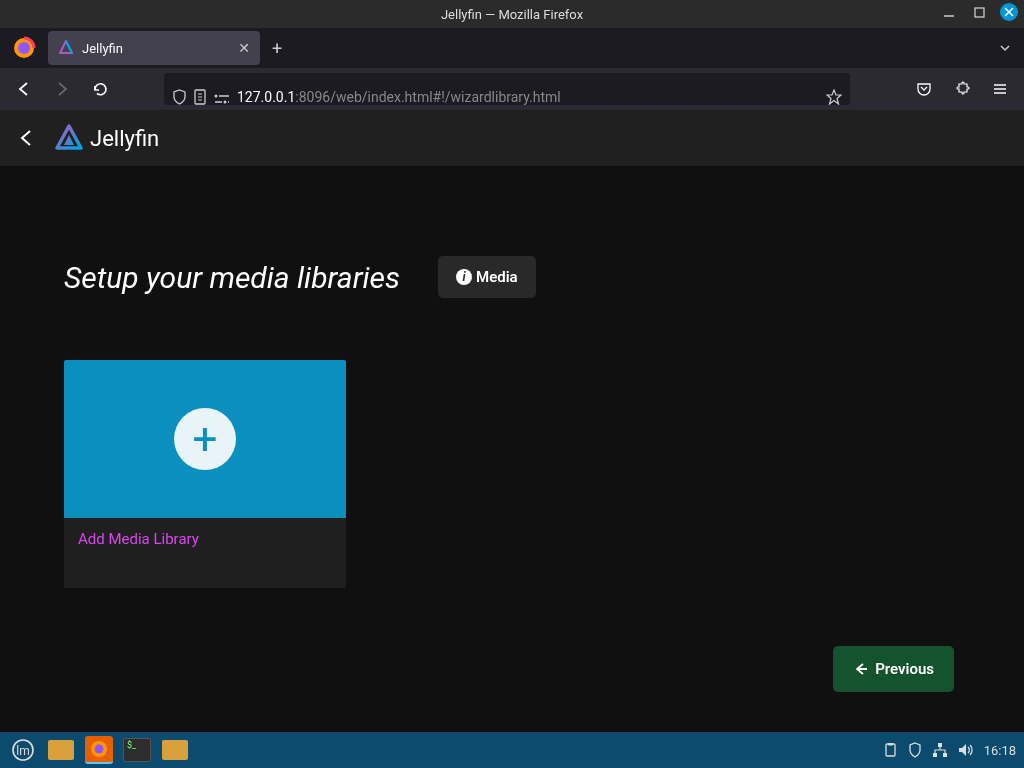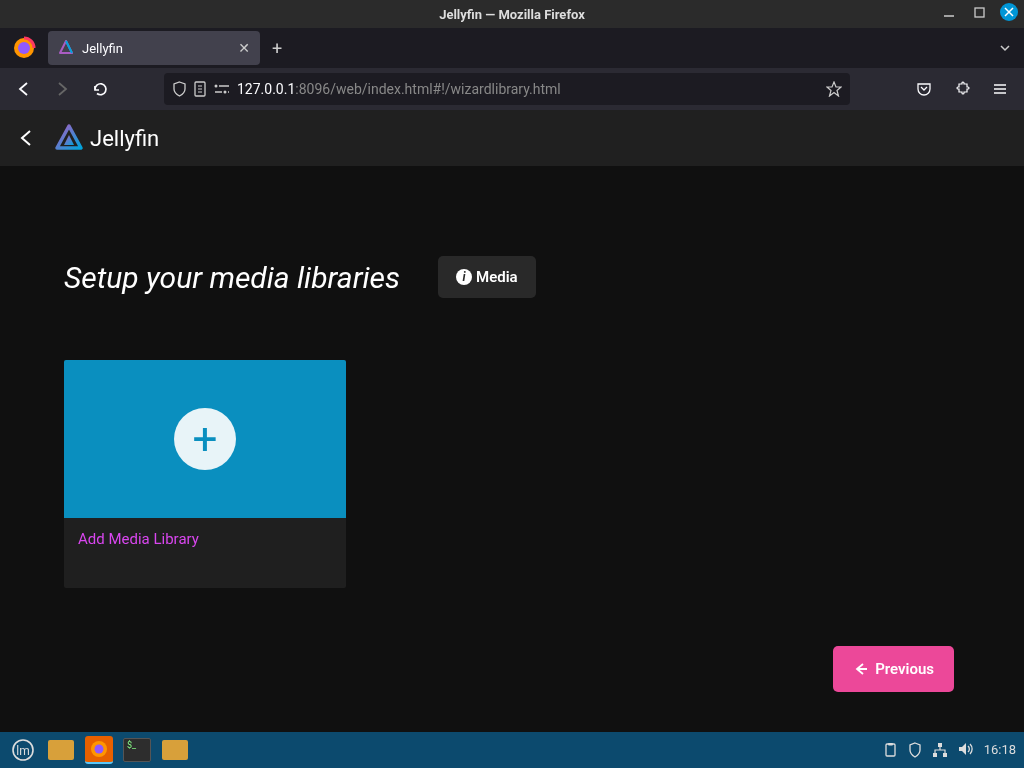--- a/index.html
+++ b/index.html
@@ -1,38 +1,38 @@
 <!DOCTYPE html>
 <html><head>
 <meta charset="utf-8">
 <style>
 * { margin: 0; padding: 0; box-sizing: border-box; font-family: -apple-system, BlinkMacSystemFont, "Segoe UI", Roboto, Ubuntu, sans-serif; }
 body { width: 1024px; height: 768px; background: #0f0f0f; color: #fff; overflow: hidden; position: relative; }
 
 
 .window-titlebar { height: 28px; background: #2b2b2b; display: flex; align-items: center; justify-content: center; position: relative; }
-.window-title { font-size: 13px; color: #ddd; font-weight: 700; }
+.window-title { font-size: 13px; color: #ddd; font-weight: 400; }
 .window-controls { position: absolute; right: 6px; top: 3px; display: flex; gap: 12px; align-items: center; }
 .win-btn { width: 18px; height: 18px; display: flex; align-items: center; justify-content: center; border-radius: 50%; font-size: 12px; color: #ccc; }
 .win-close { background: #0096d6; color: #fff; }
 
 
 .tab-strip { height: 40px; background: #1c1b22; display: flex; align-items: center; padding: 0 6px; position: relative; }
 .ff-logo { width: 28px; height: 28px; margin: 0 6px 0 4px; display: flex; align-items: center; justify-content: center; }
 .tab { width: 212px; height: 34px; background: #42414d; border-radius: 4px; display: flex; align-items: center; padding: 0 10px; gap: 8px; margin-left: 4px; }
 .tab-favicon { width: 16px; height: 16px; }
 .tab-title { flex: 1; font-size: 13px; color: #fbfbfe; }
 .tab-close { color: #ccc; font-size: 14px; }
 .new-tab { color: #ccc; font-size: 18px; margin-left: 12px; }
 .tabs-dropdown { position: absolute; right: 12px; color: #ccc; }
 
 .nav-bar { height: 42px; background: #2b2a33; display: flex; align-items: center; padding: 0 10px; gap: 10px; }
 .nav-btn { width: 28px; height: 28px; display: flex; align-items: center; justify-content: center; color: #fbfbfe; }
 .nav-btn.disabled { color: #666; }
-.url-container { flex: 1; height: 32px; background: #1c1b22; border-radius: 4px; display: flex; align-items: center; padding: 0 8px; gap: 6px; margin: 0 50px 0 40px; }
+.url-container { flex: 1; height: 32px; background: #1c1b22; border-radius: 4px; display: flex; align-items: flex-end; padding: 0 8px; gap: 6px; margin: 0 50px 0 40px; }
 .url-icon { color: #ccc; display:flex; align-items:center; }
 .url-text { flex: 1; font-size: 14px; color: #888; }
 .url-text .host { color: #fbfbfe; }
 .right-icons { display: flex; gap: 10px; align-items: center; }
 
 
 .jf-header { height: 56px; background: #202020; display: flex; align-items: center; padding: 0 16px; gap: 16px; }
 .jf-back { color: #fff; }
 .jf-logo-wrap { display: flex; align-items: center; gap: 6px; }
 .jf-name { font-size: 22px; font-weight: 400; color: #fff; }
@@ -45,30 +45,30 @@
 .help-icon { width: 16px; height: 16px; background: #fff; color: #292929; border-radius: 50%; display: inline-flex; align-items: center; justify-content: center; font-size: 12px; font-weight: bold; font-style: italic; }
 
 .card { width: 282px; background: #1f1f1f; border-radius: 2px; overflow: hidden; }
 .card-img { height: 158px; background: #0a8fbf; display: flex; align-items: center; justify-content: center; }
 .plus-circle { width: 62px; height: 62px; background: #e8f4f8; border-radius: 50%; display: flex; align-items: center; justify-content: center; }
 .plus-sign { font-size: 44px; font-weight: 400; color: #0a8fbf; line-height: 1; }
 .card-label-area { padding: 12px 14px 40px 14px; font-size: 15px; color: #d946ef; }
 
 .nav-buttons { position: absolute; right: 70px; bottom: 40px; display: flex; gap: 16px; }
 .btn { border: none; padding: 14px 20px; border-radius: 5px; font-size: 15px; font-weight: 600; display: flex; align-items: center; gap: 6px; color: #fff; }
-.btn-prev { background: #ec4899; }
+.btn-prev { background: #14532d; }
 .btn-next { background: #00a4dc; }
 
 
 .taskbar { position: absolute; bottom: 0; left: 0; right: 0; height: 36px; background: #0c4a6e; display: flex; align-items: center; padding: 0 8px; gap: 8px; }
 .tb-icon { width: 30px; height: 28px; display: flex; align-items: center; justify-content: center; border-radius: 3px; }
 .tb-folder { background: #d8a03a; width: 26px; height: 20px; border-radius: 2px; }
 .tb-firefox { background: #e66000; width: 28px; height: 28px; border-radius: 3px; border-bottom: 2px solid #5ac8fa; }
 .tb-terminal { background: #2d2d2d; width: 28px; height: 24px; border: 1px solid #555; border-radius: 2px; font-size: 9px; color: #8f8; padding: 1px 3px; }
-.tb-right { margin-left: auto; display: flex; align-items: flex-start; gap: 10px; color: #ddd; font-size: 13px; }
+.tb-right { margin-left: auto; display: flex; align-items: center; gap: 10px; color: #ddd; font-size: 13px; }
 
 svg { display: block; }
 </style>
 </head>
 <body>
 
 <div class="window-titlebar">
   <span class="window-title">Jellyfin — Mozilla Firefox</span>
   <div class="window-controls">
     <span class="win-btn">

